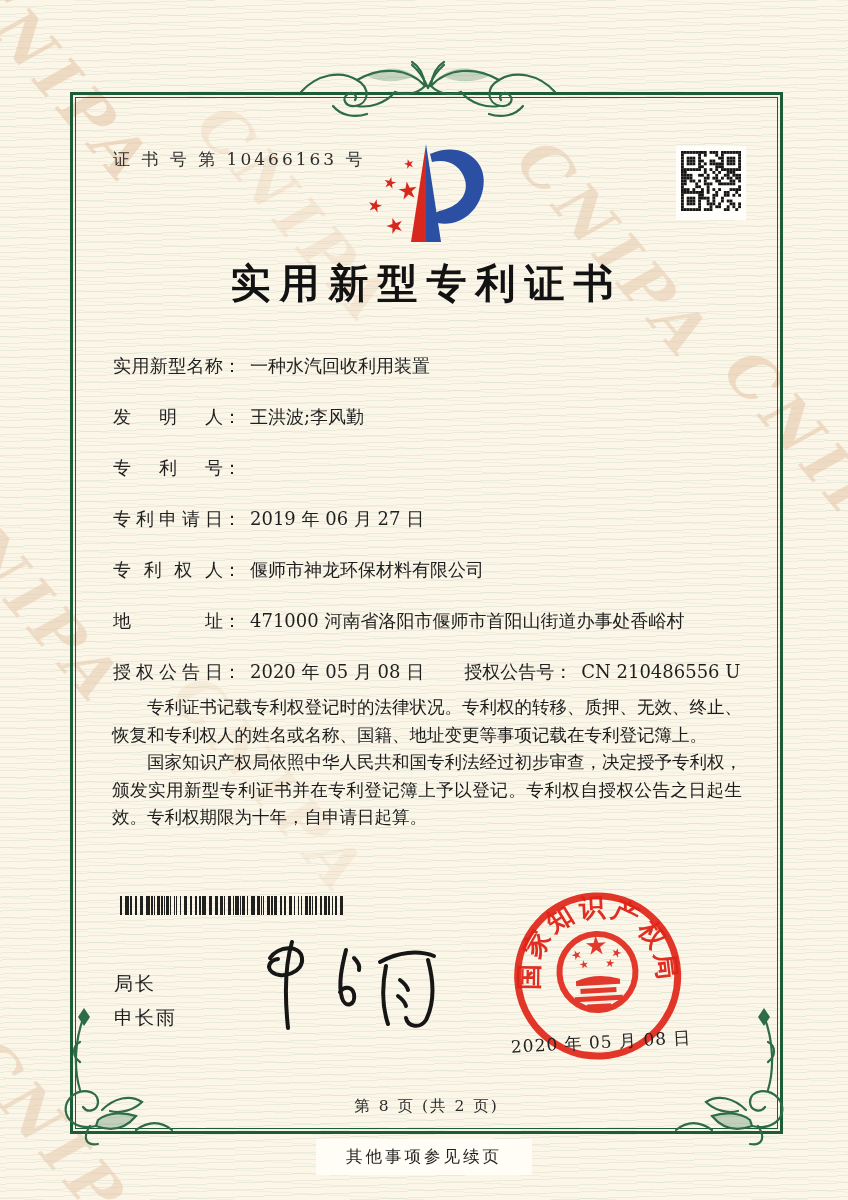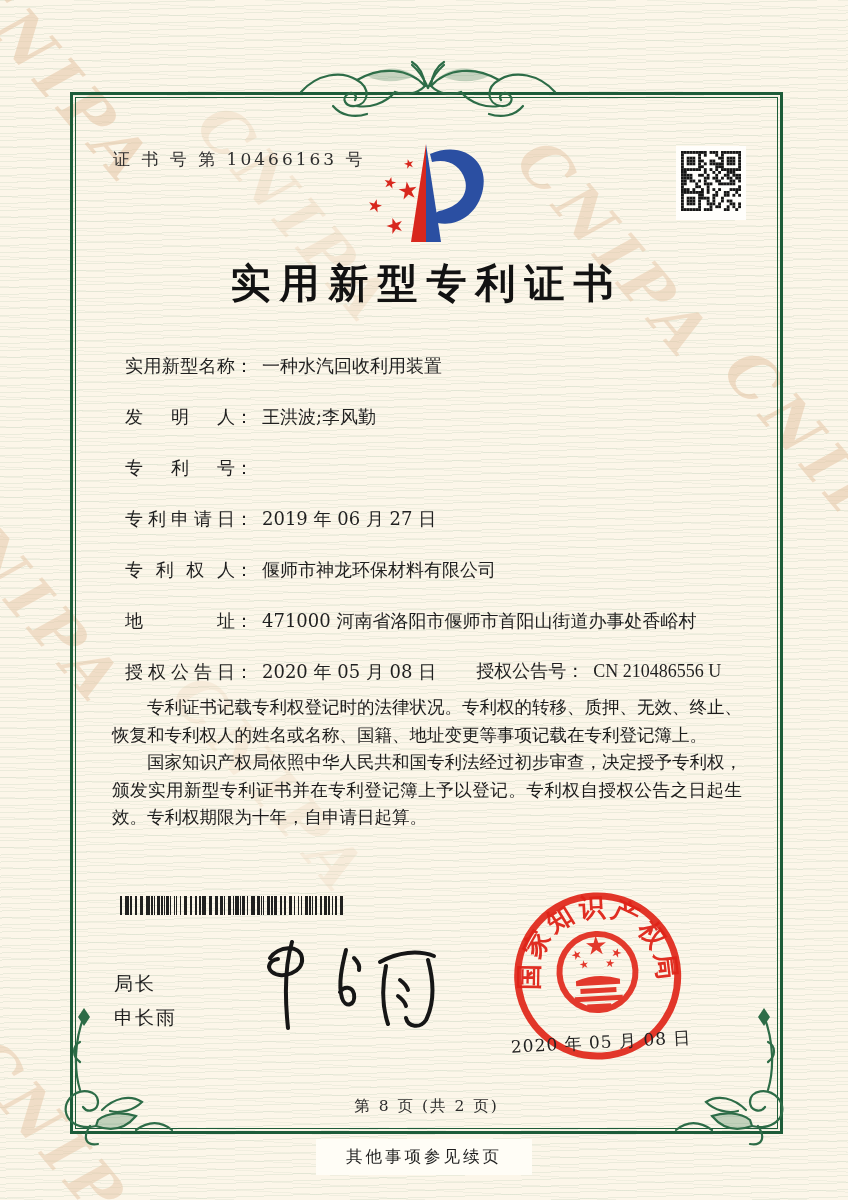--- a/index.html
+++ b/index.html
@@ -19,25 +19,25 @@
   .frame{position:absolute;left:70px;top:92px;width:713px;height:1042px;box-sizing:border-box;
          border:3px solid #1d5c39;}
   .frame::after{content:"";position:absolute;inset:2px;border:1px solid #1d5c39;}
   .orn{position:absolute;pointer-events:none;}
   
   .cert-no{position:absolute;left:113px;top:148px;font-size:17px;letter-spacing:3px;color:#2e2e2e;}
   .logo{position:absolute;left:362px;top:138px;}
   .qr{position:absolute;left:676px;top:146px;background:#fffefb;padding:5px;}
   .title{position:absolute;left:70px;top:256px;width:713px;margin:0;text-align:center;
          font-size:40px;font-weight:700;letter-spacing:9px;color:#121212;}
-  .fields{position:absolute;left:113px;top:352px;width:640px;font-size:18px;color:#1f1f1f;margin-left:12px;}
+  .fields{position:absolute;left:113px;top:352px;width:640px;font-size:18px;color:#1f1f1f;}
   .frow{display:flex;align-items:flex-start;margin-bottom:24px;line-height:27px;white-space:nowrap;}
   .lbl{display:inline-block;width:110px;text-align:justify;text-align-last:justify;}
   .val{margin-left:9px;}
-  .pair2{margin-left:40px;display:flex;font-family:Liberation Serif, serif;}
+  .pair2{margin-left:40px;display:flex;}
   .body{position:absolute;left:112px;top:694px;width:630px;font-size:17.5px;line-height:27.5px;
         color:#1c1c1c;text-align:justify;}
   .body p{margin:0;text-indent:2em;}
   .barcode{position:absolute;left:120px;top:896px;width:226px;height:19px;display:flex;align-items:stretch;}
   .barcode i{display:block;height:100%;}
   .signer{position:absolute;left:114px;top:966px;font-size:19px;color:#1d1d1d;letter-spacing:2px;line-height:34px;}
   .signature{position:absolute;left:242px;top:928px;}
   .sealwrap{position:absolute;left:506px;top:882px;transform:rotate(-3deg);}
   .page-info{position:absolute;left:70px;top:1096px;width:713px;text-align:center;
              font-size:15.5px;letter-spacing:2px;color:#2b2b2b;}

